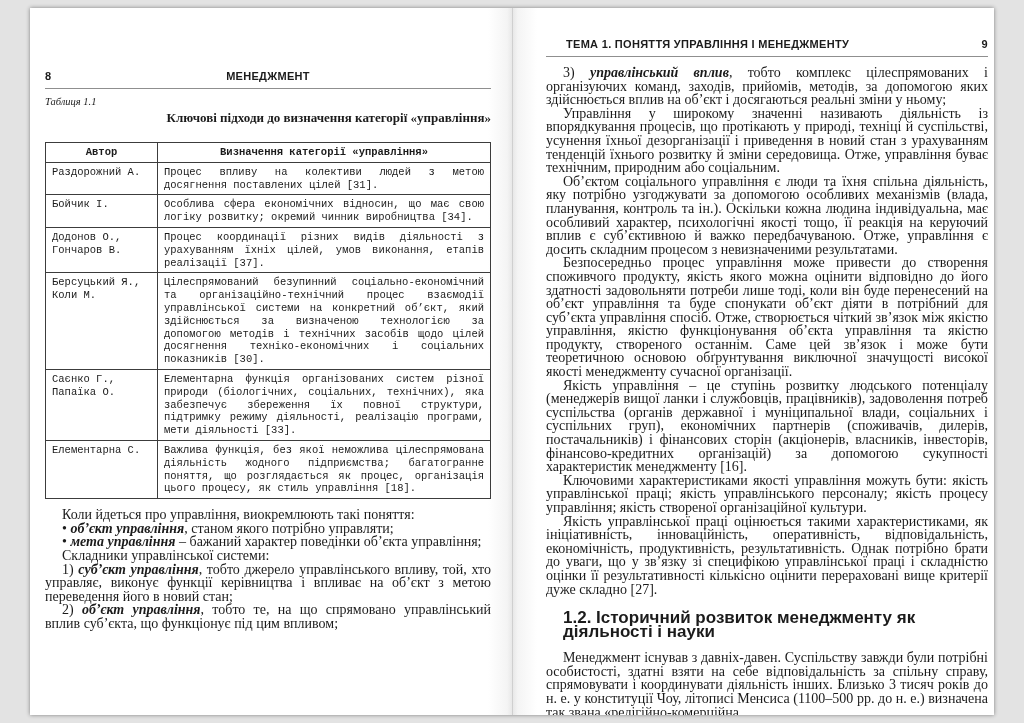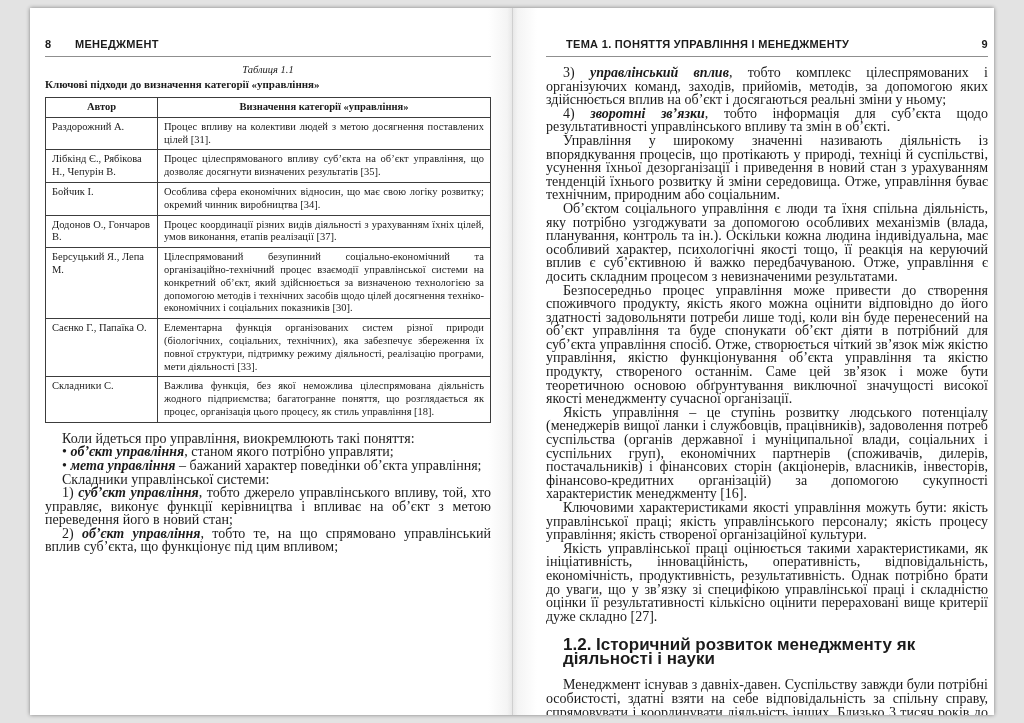--- a/index.html
+++ b/index.html
@@ -13,28 +13,28 @@
                 background:linear-gradient(to right,#fff 95%,#f4f4f4 99%,#e8e8e8); }
   .page.right { padding-left:33px; padding-right:6px; border-left:1px solid #cfcfcf;
                 background:linear-gradient(to left,#fff 95%,#f4f4f4 99%,#e8e8e8); }
 
   .running-head { display:flex; align-items:baseline;
                   font-family:"Liberation Sans", sans-serif; font-weight:bold;
                   font-size:11px; letter-spacing:.3px;
                   padding-bottom:6px; border-bottom:1px solid #8f8f8f; }
   .rh-num { width:30px; }
   .rh-num.right { text-align:right; }
-  .rh-title-center { flex:1; text-align:left; }
+  .rh-title-center { flex:1; text-align:center;margin-top:32px; }
   .rh-title-left { flex:1; text-align:left; padding-left:20px; }
 
-  .table-caption { font-style:italic; text-align:center; font-size:10.5px; margin:7px 0 3px; }
-  .table-title { text-align:left; font-weight:bold; font-size:11px; margin-bottom:7px; }
+  .table-caption { font-style:italic; text-align:left; font-size:10.5px; margin:7px 0 3px; }
+  .table-title { text-align:right; font-weight:bold; font-size:13px; margin-bottom:16px; }
 
   table { width:100%; border-collapse:collapse; font-size:10.5px; line-height:12.8px; }
-  th, td { border:1px solid #3c3c3c; padding:3px 6px; vertical-align:top; }
+  th, td { border:1px solid #3c3c3c; padding:3px 6px; vertical-align:top;font-family:Liberation Mono, monospace; }
   th { text-align:center; font-weight:bold; }
   td.author { width:112px; }
   td.definition { text-align:justify;margin-top:8px; }
 
   .body-text { margin-top:9px; }
   .para { text-align:justify; text-indent:17px; font-size:14px; line-height:13.6px; hyphens:auto; }
   .term { font-weight:bold; font-style:italic; }
 
   .section-heading { font-family:"Liberation Sans", sans-serif; font-weight:bold;
                      font-size:17px; margin:15px 0 12px; padding-left:17px; line-height:14px; }
@@ -60,41 +60,37 @@
           <th>Автор</th>
           <th>Визначення категорії «управління»</th>
         </tr>
       </thead>
       <tbody id="table-body">
           <tr>
             <td class="author">Раздорожний А.</td>
             <td class="definition">Процес впливу на колективи людей з метою досягнення поставлених цілей [31].</td>
           </tr>
           <tr>
-            <td class="author">Лібкінд Є., Рябікова Н., Чепурін В.</td>
-            <td class="definition">Процес цілеспрямованого впливу суб’єкта на об’єкт управління, що дозволяє досягнути визначених результатів [35].</td>
-          </tr>
-          <tr>
             <td class="author">Бойчик І.</td>
             <td class="definition">Особлива сфера економічних відносин, що має свою логіку розвитку; окремий чинник виробництва [34].</td>
           </tr>
           <tr>
             <td class="author">Додонов О., Гончаров В.</td>
             <td class="definition">Процес координації різних видів діяльності з урахуванням їхніх цілей, умов виконання, етапів реалізації [37].</td>
           </tr>
           <tr>
-            <td class="author">Берсуцький Я., Лепа М.</td>
+            <td class="author">Берсуцький Я., Коли М.</td>
             <td class="definition">Цілеспрямований безупинний соціально-економічний та організаційно-технічний процес взаємодії управлінської системи на конкретний об’єкт, який здійснюється за визначеною технологією за допомогою методів і технічних засобів щодо цілей досягнення техніко-економічних і соціальних показників [30].</td>
           </tr>
           <tr>
             <td class="author">Саєнко Г., Папаїка О.</td>
             <td class="definition">Елементарна функція організованих систем різної природи (біологічних, соціальних, технічних), яка забезпечує збереження їх повної структури, підтримку режиму діяльності, реалізацію програми, мети діяльності [33].</td>
           </tr>
           <tr>
-            <td class="author">Складники С.</td>
+            <td class="author">Елементарна С.</td>
             <td class="definition">Важлива функція, без якої неможлива цілеспрямована діяльність жодного підприємства; багатогранне поняття, що розглядається як процес, організація цього процесу, як стиль управління [18].</td>
           </tr>
         </tbody>
     </table>
 
     <div class="body-text" id="left-paragraphs">
         <p class="para">Коли йдеться про управління, виокремлюють такі поняття:</p>
         <p class="para">• <span class="term">об’єкт управління</span>, станом якого потрібно управляти;</p>
         <p class="para">• <span class="term">мета управління</span> – бажаний характер поведінки об’єкта управління;</p>
         <p class="para">Складники управлінської системи:</p>
@@ -104,21 +100,20 @@
   </div>
 
   <div class="page right">
     <div class="running-head">
       <span class="rh-title-left">ТЕМА 1.  ПОНЯТТЯ УПРАВЛІННЯ І МЕНЕДЖМЕНТУ</span>
       <span class="rh-num right">9</span>
     </div>
 
     <div class="body-text" id="right-paragraphs">
         <p class="para">3) <span class="term">управлінський вплив</span>, тобто комплекс цілеспрямованих і організуючих команд, заходів, прийомів, методів, за допомогою яких здійснюється вплив на об’єкт і досягаються реальні зміни у ньому;</p>
-        <p class="para">4) <span class="term">зворотні зв’язки</span>, тобто інформація для суб’єкта щодо результативності управлінського впливу та змін в об’єкті.</p>
         <p class="para">Управління у широкому значенні називають діяльність із впорядкування процесів, що протікають у природі, техніці й суспільстві, усунення їхньої дезорганізації і приведення в новий стан з урахуванням тенденцій їхнього розвитку й зміни середовища. Отже, управління буває технічним, природним або соціальним.</p>
         <p class="para">Об’єктом соціального управління є люди та їхня спільна діяльність, яку потрібно узгоджувати за допомогою особливих механізмів (влада, планування, контроль та ін.). Оскільки кожна людина індивідуальна, має особливий характер, психологічні якості тощо, її реакція на керуючий вплив є суб’єктивною й важко передбачуваною. Отже, управління є досить складним процесом з невизначеними результатами.</p>
         <p class="para">Безпосередньо процес управління може привести до створення споживчого продукту, якість якого можна оцінити відповідно до його здатності задовольняти потреби лише тоді, коли він буде перенесений на об’єкт управління та буде спонукати об’єкт діяти в потрібний для суб’єкта управління спосіб. Отже, створюється чіткий зв’язок між якістю управління, якістю функціонування об’єкта управління та якістю продукту, створеного останнім. Саме цей зв’язок і може бути теоретичною основою обґрунтування виключної значущості високої якості менеджменту сучасної організації.</p>
         <p class="para">Якість управління – це ступінь розвитку людського потенціалу (менеджерів вищої ланки і службовців, працівників), задоволення потреб суспільства (органів державної і муніципальної влади, соціальних і суспільних груп), економічних партнерів (споживачів, дилерів, постачальників) і фінансових сторін (акціонерів, власників, інвесторів, фінансово-кредитних організацій) за допомогою сукупності характеристик менеджменту [16].</p>
         <p class="para">Ключовими характеристиками якості управління можуть бути: якість управлінської праці; якість управлінського персоналу; якість процесу управління; якість створеної організаційної культури.</p>
         <p class="para">Якість управлінської праці оцінюється такими характеристиками, як ініціативність, інноваційність, оперативність, відповідальність, економічність, продуктивність, результативність. Однак потрібно брати до уваги, що у зв’язку зі специфікою управлінської праці і складністю оцінки її результативності кількісно оцінити перераховані вище критерії дуже складно [27].</p>
       </div>
 
     <h3 class="section-heading">1.2. Історичний розвиток менеджменту як діяльності і науки</h3>
 

